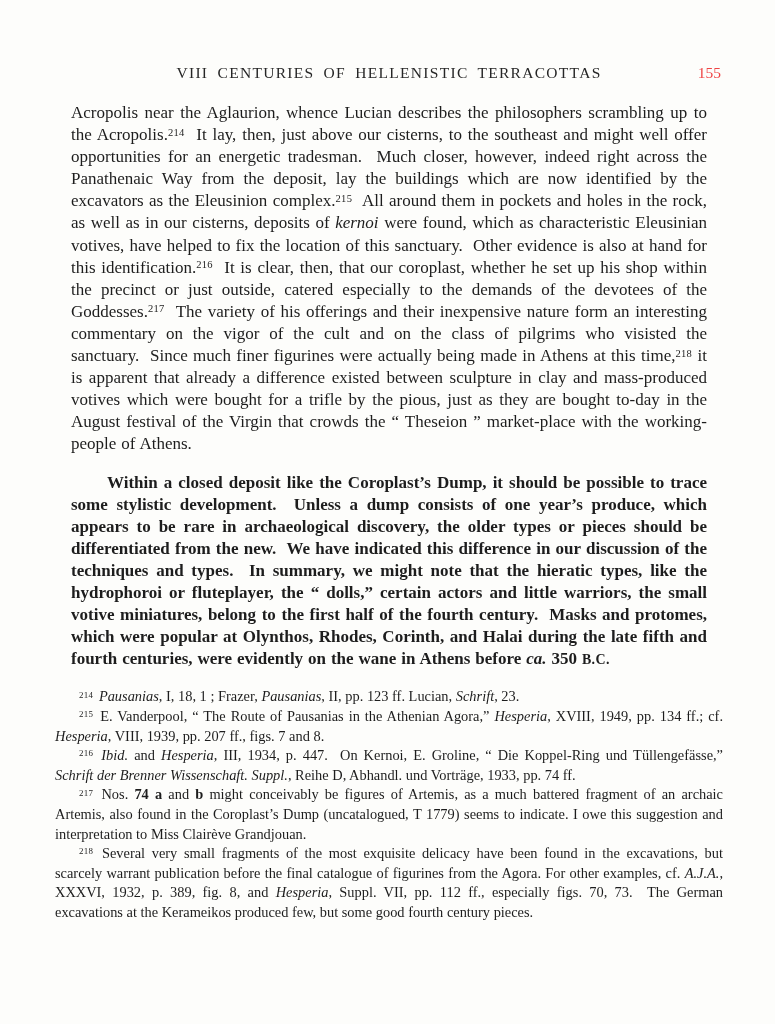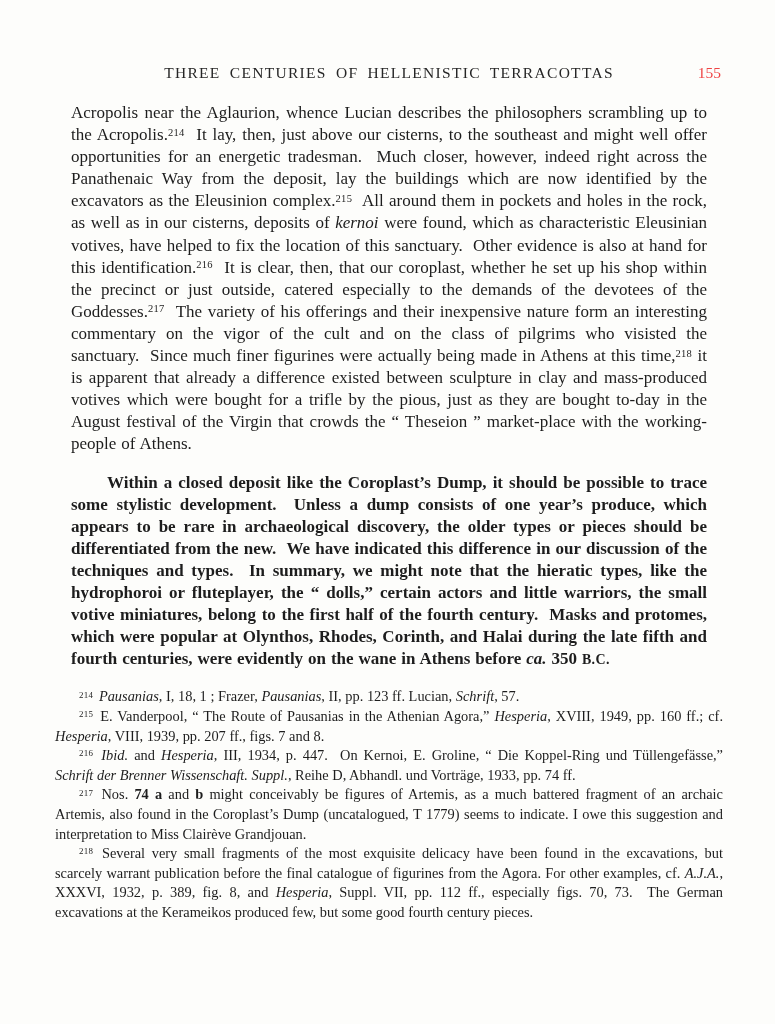--- a/index.html
+++ b/index.html
@@ -74,31 +74,31 @@
   }
   .fn-marker { margin-right: 2px; }
 </style>
 </head>
 <body>
 
 <div class="page">
   <div class="column">
 
     <div class="page-header">
-      <span class="header-title">THREE CENTURIES OF HELLENISTIC TERRACOTTAS</span>
+      <span class="header-title">VIII CENTURIES OF HELLENISTIC TERRACOTTAS</span>
       <span class="page-number">155</span>
     </div>
 
     <div class="body-text">
         <p class="para"><span>Acropolis near the Aglaurion, whence Lucian describes the philosophers scrambling up to the Acropolis.</span><span class="r-sup">214</span><span>&nbsp; It lay, then, just above our cisterns, to the southeast and might well offer opportunities for an energetic tradesman.&nbsp; Much closer, however, indeed right across the Panathenaic Way from the deposit, lay the buildings which are now identified by the excavators as the Eleusinion complex.</span><span class="r-sup">215</span><span>&nbsp; All around them in pockets and holes in the rock, as well as in our cisterns, deposits of </span><span class="r-i">kernoi</span><span> were found, which as characteristic Eleusinian votives, have helped to fix the location of this sanctuary.&nbsp; Other evidence is also at hand for this identification.</span><span class="r-sup">216</span><span>&nbsp; It is clear, then, that our coroplast, whether he set up his shop within the precinct or just outside, catered especially to the demands of the devotees of the Goddesses.</span><span class="r-sup">217</span><span>&nbsp; The variety of his offerings and their inexpensive nature form an interesting commentary on the vigor of the cult and on the class of pilgrims who visisted the sanctuary.&nbsp; Since much finer figurines were actually being made in Athens at this time,</span><span class="r-sup">218</span><span> it is apparent that already a difference existed between sculpture in clay and mass-produced votives which were bought for a trifle by the pious, just as they are bought to-day in the August festival of the Virgin that crowds the “ Theseion ” market-place with the working-people of Athens.</span></p>
         <p class="para indent"><span>Within a closed deposit like the Coroplast’s Dump, it should be possible to trace some stylistic development.&nbsp; Unless a dump consists of one year’s produce, which appears to be rare in archaeological discovery, the older types or pieces should be differentiated from the new.&nbsp; We have indicated this difference in our discussion of the techniques and types.&nbsp; In summary, we might note that the hieratic types, like the hydrophoroi or fluteplayer, the “ dolls,” certain actors and little warriors, the small votive miniatures, belong to the first half of the fourth century.&nbsp; Masks and protomes, which were popular at Olynthos, Rhodes, Corinth, and Halai during the late fifth and fourth centuries, were evidently on the wane in Athens before </span><span class="r-i">ca.</span><span> 350 </span><span class="r-sc">B.C.</span></p>
       </div>
 
     <div class="footnotes">
-        <p class="para"><span class="r-sup fn-marker">214</span> <span class="r-i">Pausanias</span><span>, I, 18, 1 ; Frazer, </span><span class="r-i">Pausanias</span><span>, II, pp. 123 ff. Lucian, </span><span class="r-i">Schrift</span><span>, 57.</span></p>
-        <p class="para"><span class="r-sup fn-marker">215</span> <span>E. Vanderpool, “ The Route of Pausanias in the Athenian Agora,” </span><span class="r-i">Hesperia</span><span>, XVIII, 1949, pp. 160 ff.; cf. </span><span class="r-i">Hesperia</span><span>, VIII, 1939, pp. 207 ff., figs. 7 and 8.</span></p>
+        <p class="para"><span class="r-sup fn-marker">214</span> <span class="r-i">Pausanias</span><span>, I, 18, 1 ; Frazer, </span><span class="r-i">Pausanias</span><span>, II, pp. 123 ff. Lucian, </span><span class="r-i">Schrift</span><span>, 23.</span></p>
+        <p class="para"><span class="r-sup fn-marker">215</span> <span>E. Vanderpool, “ The Route of Pausanias in the Athenian Agora,” </span><span class="r-i">Hesperia</span><span>, XVIII, 1949, pp. 134 ff.; cf. </span><span class="r-i">Hesperia</span><span>, VIII, 1939, pp. 207 ff., figs. 7 and 8.</span></p>
         <p class="para"><span class="r-sup fn-marker">216</span> <span class="r-i">Ibid.</span><span> and </span><span class="r-i">Hesperia</span><span>, III, 1934, p. 447.&nbsp; On Kernoi, E. Groline, “ Die Koppel-Ring und Tüllengefässe,” </span><span class="r-i">Schrift der Brenner Wissenschaft. Suppl.</span><span>, Reihe D, Abhandl. und Vorträge, 1933, pp. 74 ff.</span></p>
         <p class="para"><span class="r-sup fn-marker">217</span> <span>Nos. </span><span class="r-b">74 a</span><span> and </span><span class="r-b">b</span><span> might conceivably be figures of Artemis, as a much battered fragment of an archaic Artemis, also found in the Coroplast’s Dump (uncatalogued, T 1779) seems to indicate. I owe this suggestion and interpretation to Miss Clairève Grandjouan.</span></p>
         <p class="para"><span class="r-sup fn-marker">218</span> <span>Several very small fragments of the most exquisite delicacy have been found in the excavations, but scarcely warrant publication before the final catalogue of figurines from the Agora. For other examples, cf. </span><span class="r-i">A.J.A.</span><span>, XXXVI, 1932, p. 389, fig. 8, and </span><span class="r-i">Hesperia</span><span>, Suppl. VII, pp. 112 ff., especially figs. 70, 73.&nbsp; The German excavations at the Kerameikos produced few, but some good fourth century pieces.</span></p>
       </div>
 
   </div>
 </div>
 
 </body></html>

